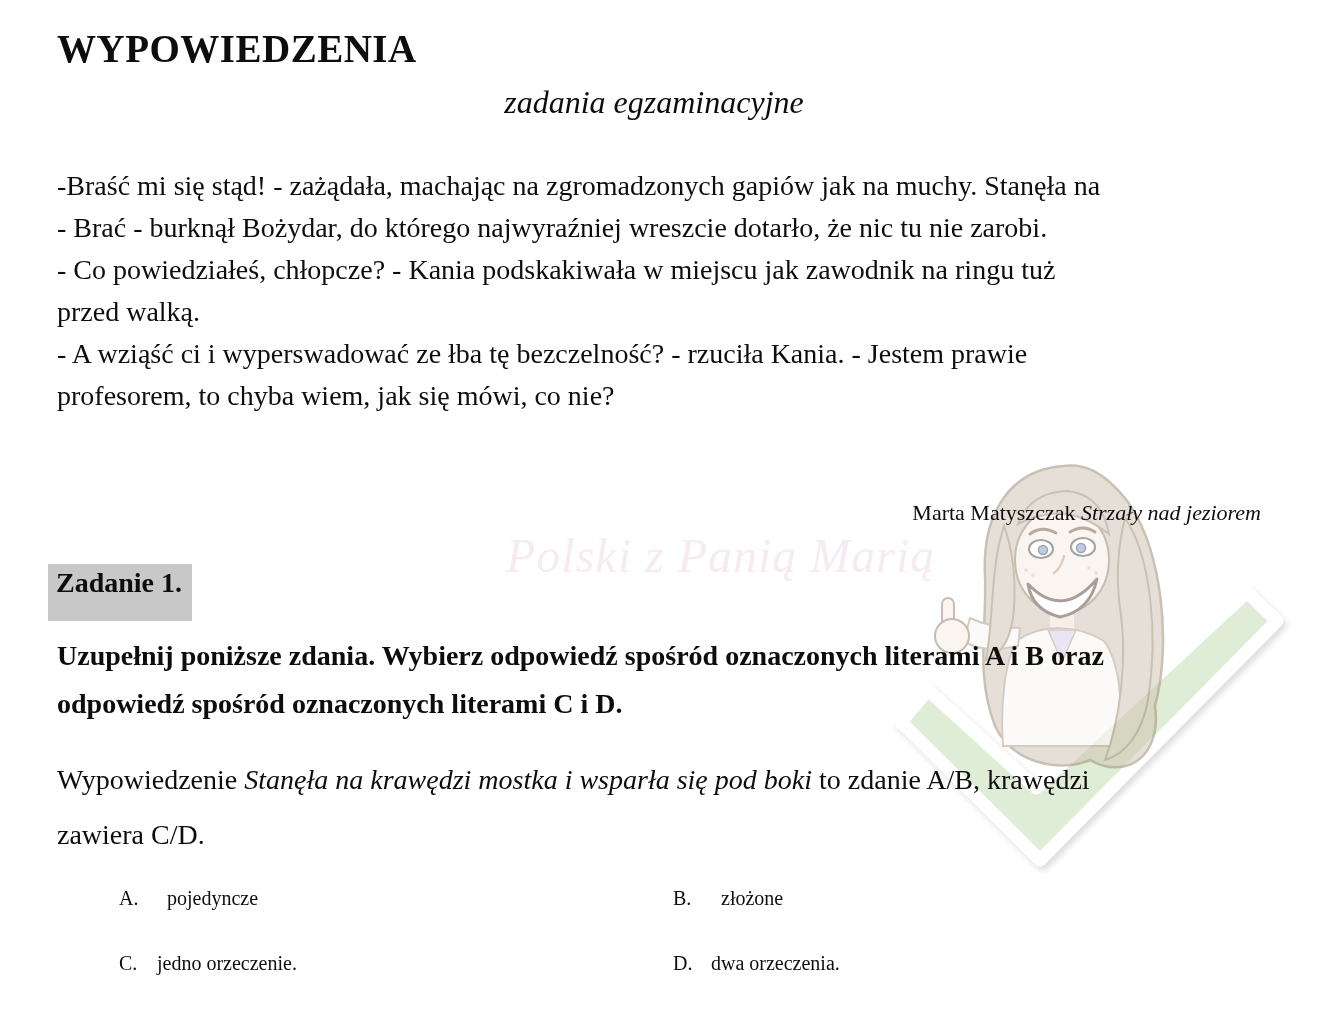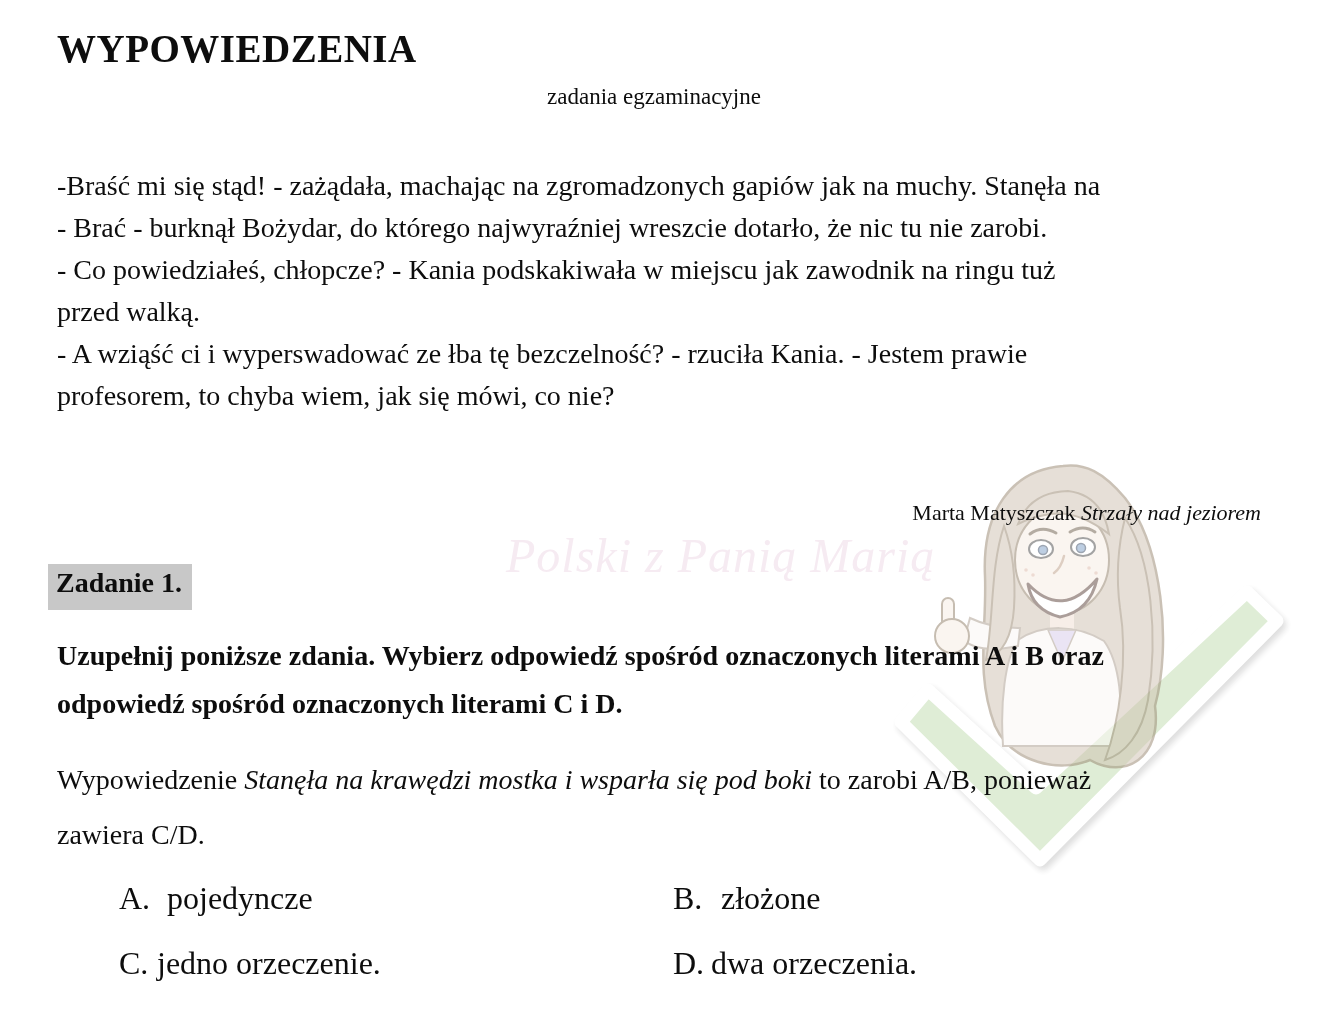--- a/index.html
+++ b/index.html
@@ -11,57 +11,57 @@
   .layer-text{position:absolute;inset:0;z-index:3;}
   .layer-art{position:absolute;inset:0;z-index:2;pointer-events:none;}
   .layer-watermark{position:absolute;inset:0;z-index:1;pointer-events:none;}
 
   .doc-title{
     position:absolute;top:26px;left:57px;width:1194px;
     text-align:left;font-size:39px;font-weight:bold;letter-spacing:.5px;
   }
   .doc-subtitle{
     position:absolute;top:84px;left:57px;width:1194px;
-    text-align:center;font-size:23px;
+    text-align:center;font-size:32px;font-style:italic;
   }
   .passage{
     position:absolute;top:165px;left:57px;width:1230px;
     font-size:28px;line-height:42px;white-space:nowrap;
   }
   .attribution{
     position:absolute;top:500px;right:77px;
     font-size:22px;white-space:nowrap;
   }
   .attribution .work{font-style:italic;}
 
   .watermark-text{
     position:absolute;top:528px;left:506px;
     font-size:48px;font-style:italic;font-weight:500;
     color:#f6ebf2;white-space:nowrap;letter-spacing:1px;
   }
 
   .task-heading{
     position:absolute;top:564px;left:48px;
     font-size:28px;font-weight:bold;
-    background:#c8c8c8;padding:3px 10px 11px 8px;
+    background:#c8c8c8;padding:3px 10px 22px 8px;
   }
   .instructions{
     position:absolute;top:632px;left:57px;width:1230px;
     font-size:28px;font-weight:bold;line-height:48px;white-space:nowrap;
   }
   .task-sentence{
     position:absolute;top:752px;left:57px;width:1230px;
     font-size:28px;line-height:55px;white-space:nowrap;
   }
   .task-sentence .quote{font-style:italic;text-align:center;}
 
   .options{
     position:absolute;top:882px;left:119px;
     display:grid;grid-template-columns:554px auto;row-gap:32px;
-    font-size:32px;line-height:33px;white-space:nowrap;
+    font-size:20px;line-height:33px;white-space:nowrap;
   }
   .option .opt-label{display:inline-block;}
   .option.left .opt-label{min-width:48px;}
   .option.right .opt-label{min-width:38px;}
 </style>
 </head>
 <body>
 
 <div class="layer-watermark">
   <div class="watermark-text">Polski z Panią Marią</div>
@@ -136,21 +136,21 @@
   </div>
 
   <div class="task-heading">Zadanie 1.</div>
 
   <div class="instructions">
     <div>Uzupełnij poniższe zdania. Wybierz odpowiedź spośród oznaczonych literami A i B oraz</div>
     <div>odpowiedź spośród oznaczonych literami C i D.</div>
   </div>
 
   <div class="task-sentence">
-    <div><span>Wypowiedzenie </span><span class="quote">Stanęła na krawędzi mostka i wsparła się pod boki</span><span> to zarobi A/B, ponieważ</span></div>
+    <div><span>Wypowiedzenie </span><span class="quote">Stanęła na krawędzi mostka i wsparła się pod boki</span><span> to zdanie A/B, krawędzi</span></div>
     <div>zawiera C/D.</div>
   </div>
 
   <div class="options">
     <div class="option left">
       <span class="opt-label">A.</span><span>pojedyncze</span>
     </div>
     <div class="option left">
       <span class="opt-label">B.</span><span>złożone</span>
     </div>

